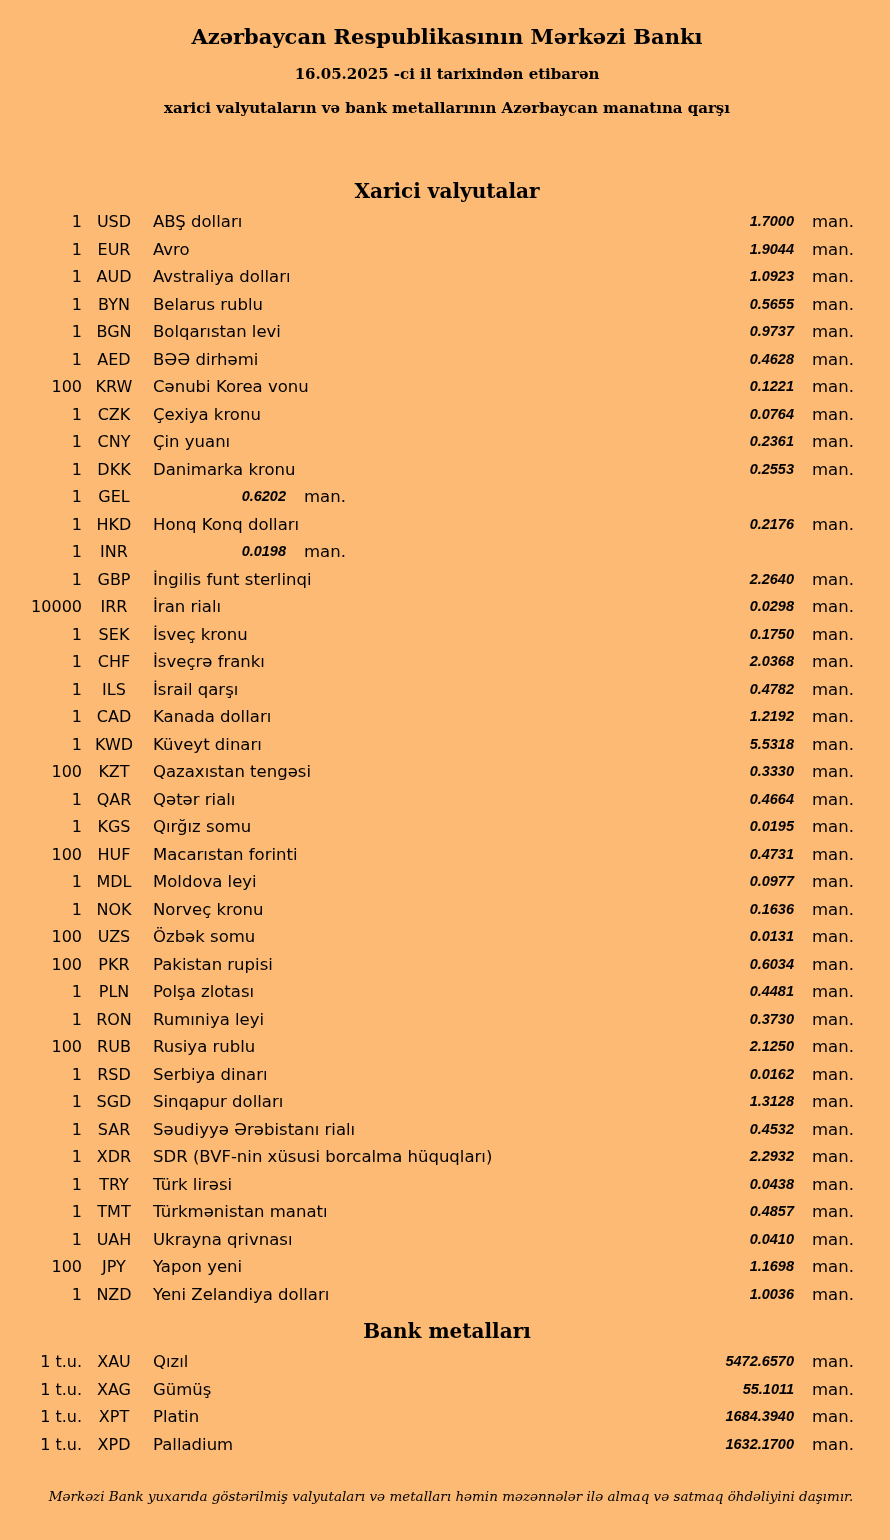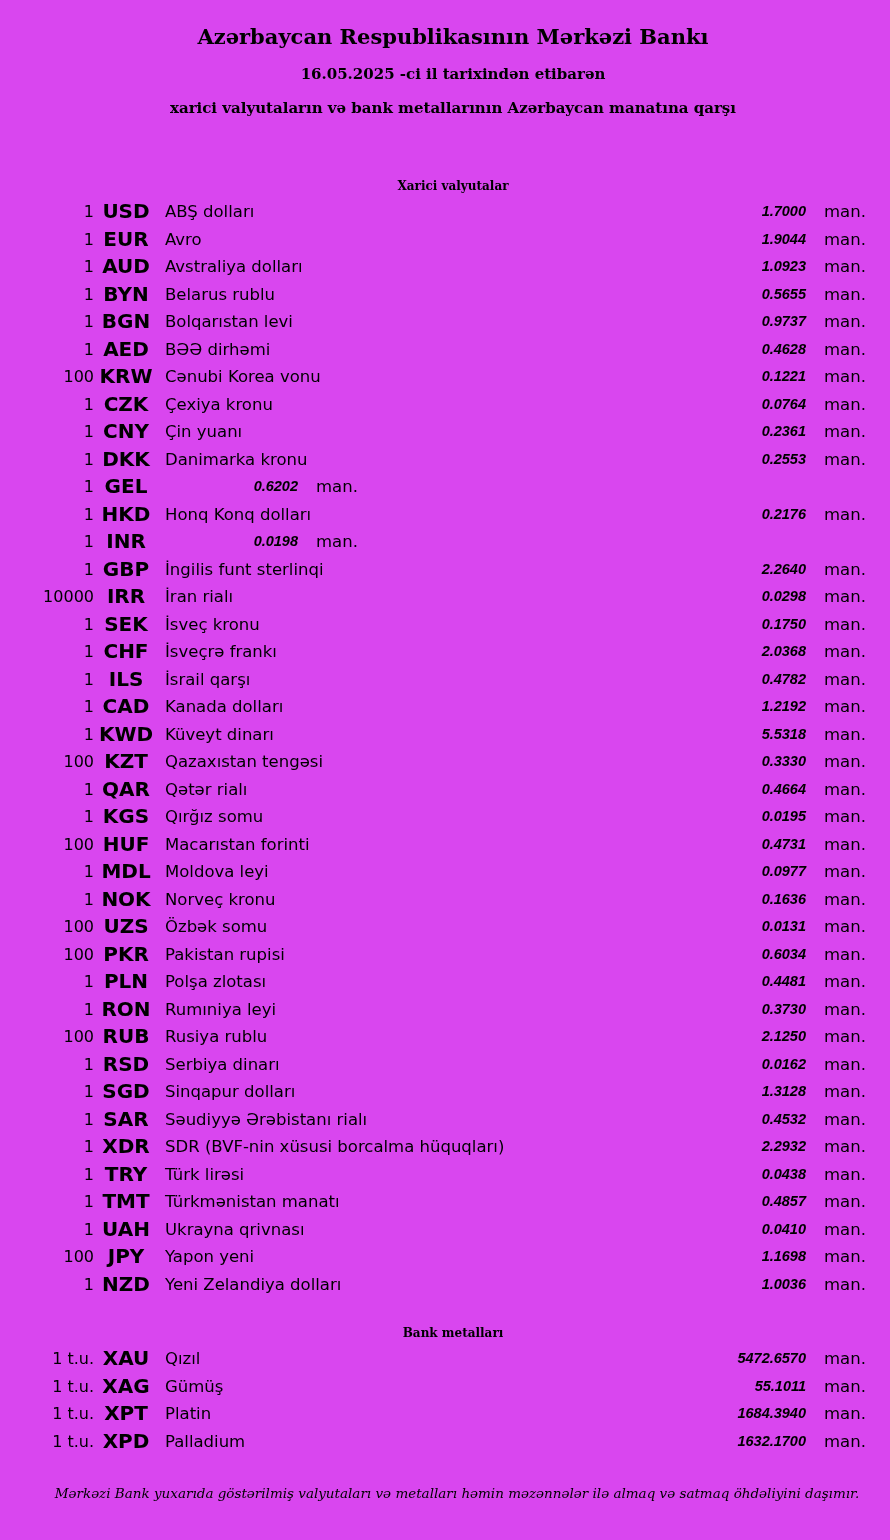--- a/index.html
+++ b/index.html
@@ -7,67 +7,66 @@
     margin: 0;
     padding: 0;
     background: #ffffff;
     color: #000000;
     font-family: "DejaVu Sans", "Liberation Sans", sans-serif;
   }
   .page {
     width: 890px;
     min-height: 1540px;
     margin: 0 auto;
-    padding: 16px 0 8px 16px;
-    background: #d946ef;
+    padding: 16px 0 8px 4px;
+    background: #fdba74;
   }
   
   .page-title {
     font-family: "DejaVu Serif", "Liberation Serif", serif;
     font-weight: bold;
     font-size: 21px;
     text-align: center;
     margin: 8px 0 0 0;
   }
   .date-line, .subtitle-line {
     font-family: "DejaVu Serif", "Liberation Serif", serif;
     font-weight: bold;
     font-size: 15px;
     text-align: center;
     margin: 16px 0 0 0;
   }
   
   .section-title {
     font-family: "DejaVu Serif", "Liberation Serif", serif;
     font-weight: bold;
-    font-size: 12px;
+    font-size: 20px;
     text-align: center;
     margin: 0 0 5px 0;
   }
   .currencies-section { margin-top: 62px; }
-  .metals-section { margin-top: 28px; }
+  .metals-section { margin-top: 11px; }
   
   .rows { width: 890px; }
   .row {
     display: flex;
     line-height: 27.5px;
     white-space: nowrap;
   }
   .qty {
     width: 78px;
     text-align: right;
     font-size: 16px;
     flex: 0 0 78px;
   }
   .code {
     width: 64px;
     text-align: center;
-    font-size: 20px;
+    font-size: 16px;
     flex: 0 0 64px;
-    font-weight: bold;
   }
   .cname {
     flex: 1 1 auto;
     padding-left: 7px;
     font-size: 16.5px;
     overflow: hidden;
   }
   .rate {
     width: 140px;
     flex: 0 0 140px;

